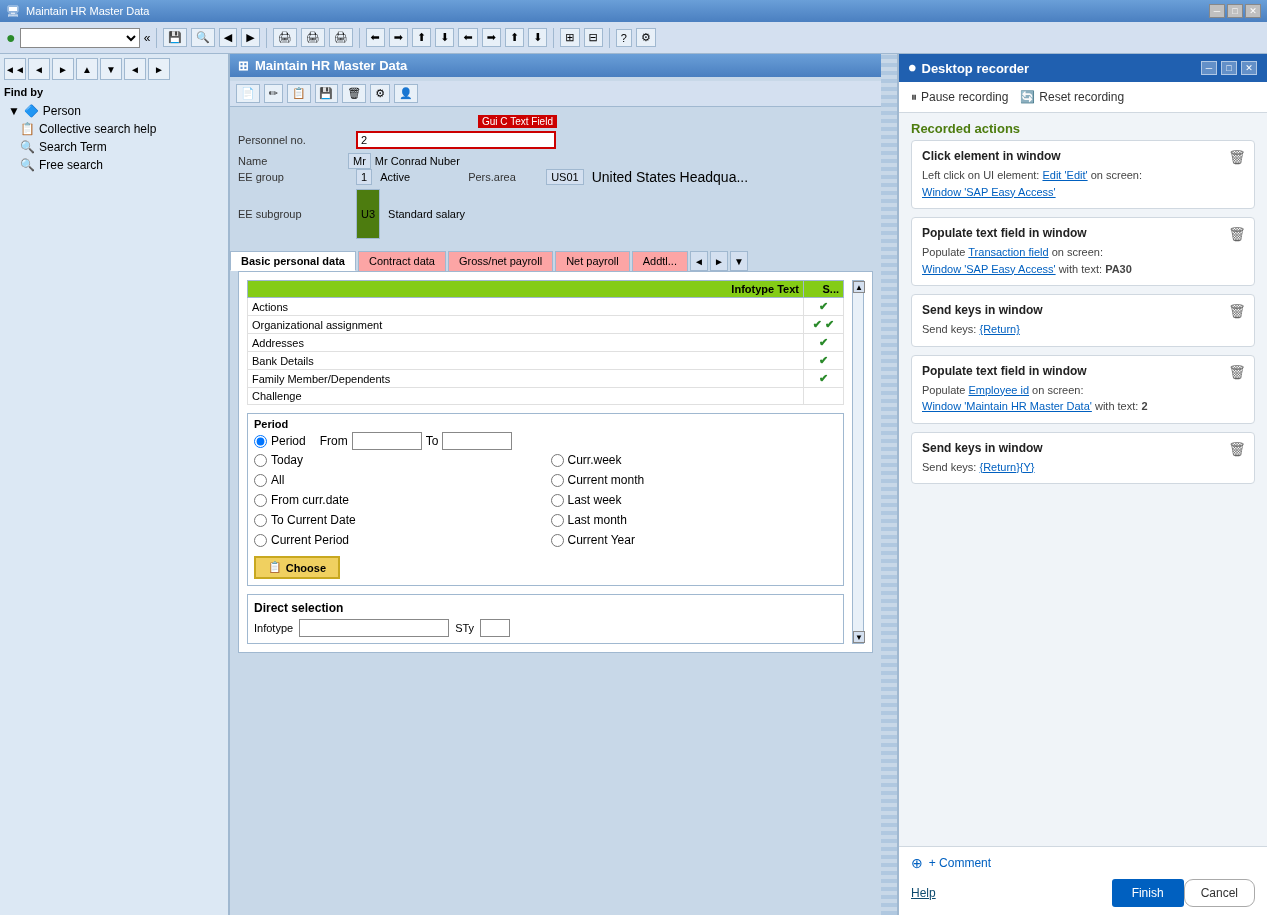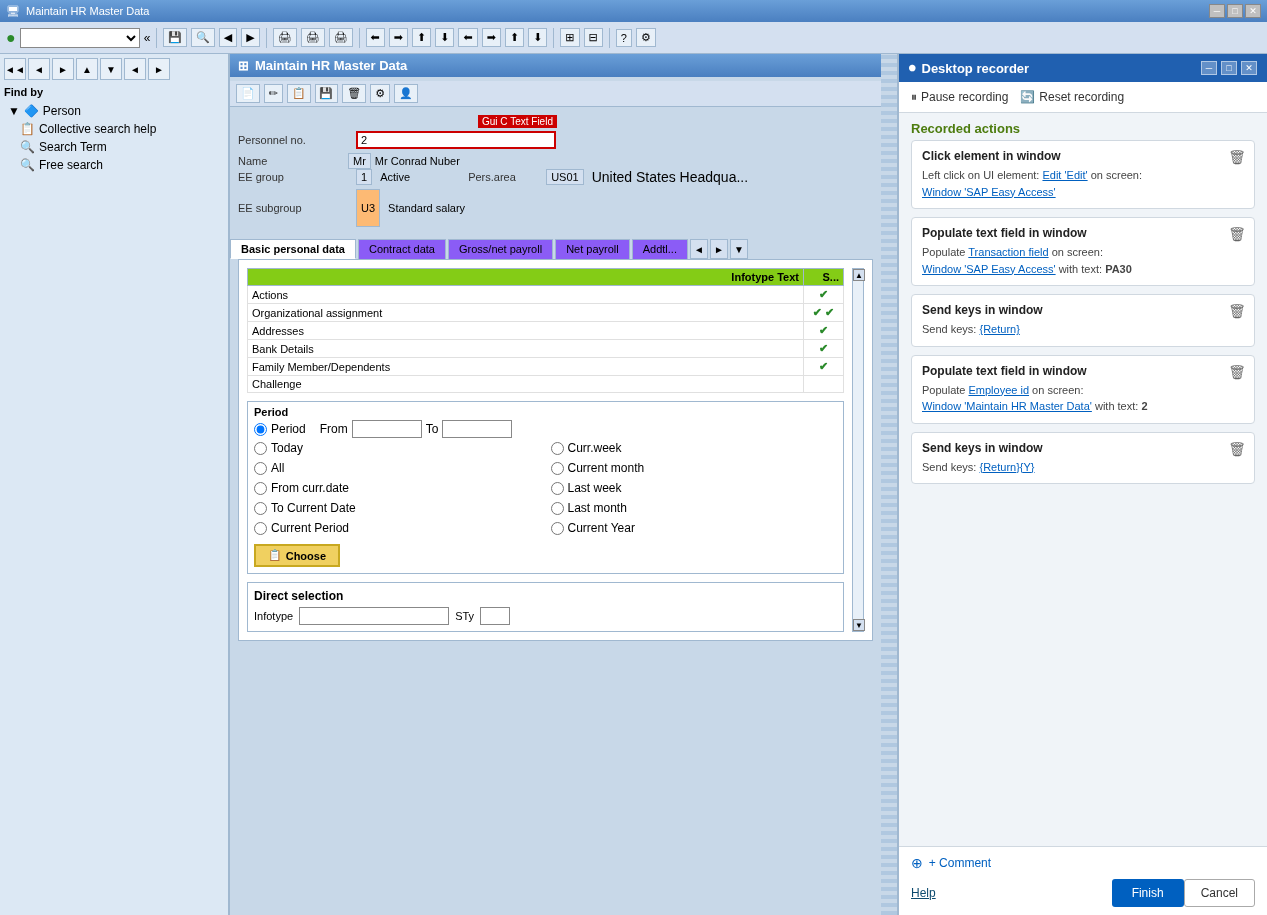--- a/index.html
+++ b/index.html
@@ -124,21 +124,21 @@
     
     .tab-bar {
       display: flex;
       gap: 2px;
       background: #c8d8e8;
       padding: 2px 0 0 0;
       margin-bottom: 0;
     }
     .tab {
       padding: 3px 10px;
-      background: #8b5cf6;
+      background: #fca5a5;
       border: 1px solid #a0b8d0;
       border-bottom: none;
       cursor: pointer;
       font-size: 11px;
       color: #000;
     }
     .tab.active {
       background: white;
       border-bottom: 1px solid white;
       font-weight: bold;
@@ -320,21 +320,21 @@
       font-size: 12px;
       border-radius: 3px;
     }
     .btn-cancel {
       background: white;
       color: #333;
       border: 1px solid #aaa;
       padding: 6px 16px;
       cursor: pointer;
       font-size: 12px;
-      border-radius: 3px;
+      border-radius: 9px;
     }
 
     
     .stripe-right {
       width: 16px;
       background: repeating-linear-gradient(
         0deg,
         #b0c8e0 0px, #b0c8e0 4px,
         #c8d8e8 4px, #c8d8e8 8px
       );
@@ -494,21 +494,21 @@
         <span class="form-label" style="width:110px;">EE group</span>
         <span style="background:#d4e0f0; border:1px solid #a0b8d0; padding:1px 4px; font-size:11px;">1</span>
         <span style="font-size:11px; width:80px;">Active</span>
         <span class="form-label" style="width:70px;">Pers.area</span>
         <span style="background:#d4e0f0; border:1px solid #a0b8d0; padding:1px 4px; font-size:11px;">US01</span>
         <span style="font-size:14px;">United States Headqua...</span>
       </div>
 
       <div style="display:flex; align-items:center; gap:8px; margin-bottom:4px;">
         <span class="form-label" style="width:110px;text-align:center;">EE subgroup</span>
-        <span style="background:#fdba74; border:1px solid #a0b8d0; padding:12px 4px; font-size:11px;">U3</span>
+        <span style="background:#4d7c0f; border:1px solid #a0b8d0; padding:18px 4px; font-size:11px;">U3</span>
         <span style="font-size:11px;">Standard salary</span>
       </div>
     </div>
 
     <div style="padding: 0 0; background:#c8d8e8;">
       <div class="tab-bar">
         <div class="tab active">
           <span>Basic personal data</span>
         </div>
         <div class="tab">

